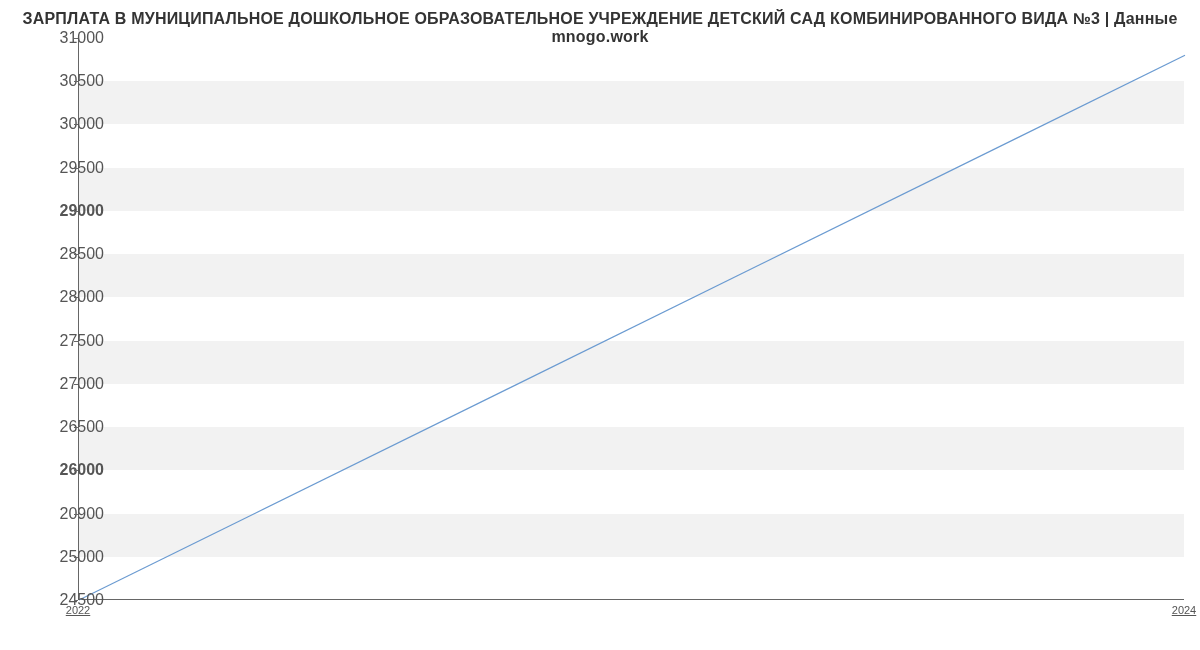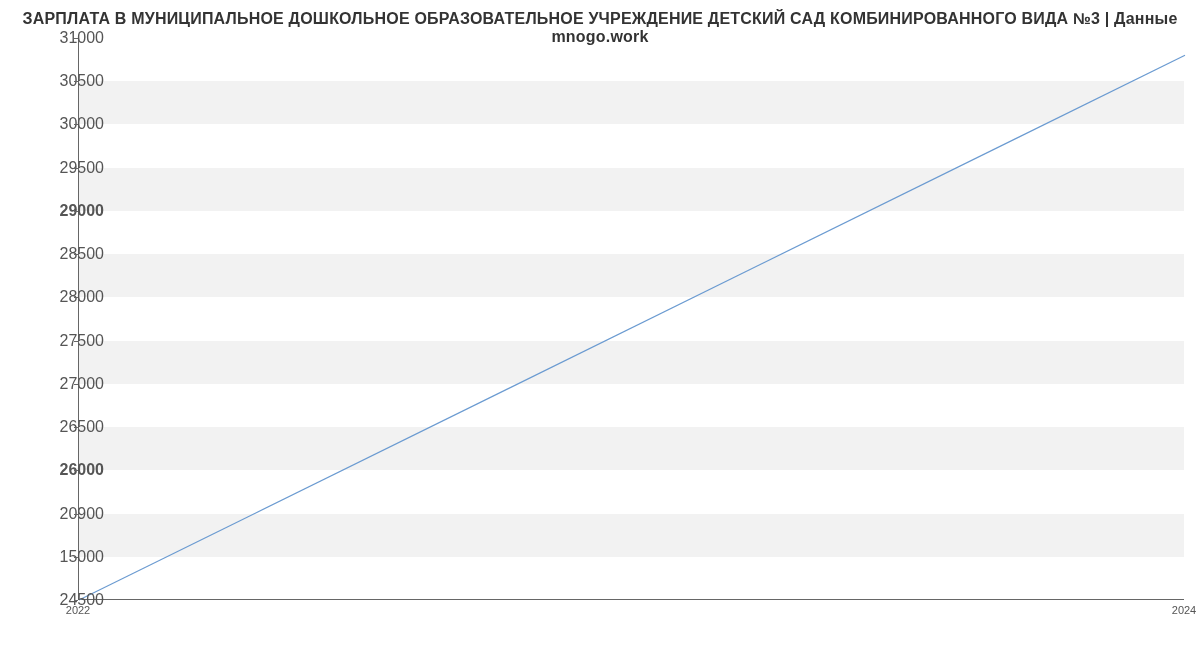--- a/index.html
+++ b/index.html
@@ -52,20 +52,21 @@
     width: 4px;
     height: 1px;
     background: #666;
   }
   .x-tick-label {
     position: absolute;
     top: 604px;
     font-size: 11px;
     color: #555;
     transform: translateX(-50%);
+    text-decoration: underline;
   }
   svg.line-layer {
     position: absolute;
     left: 0;
     top: 0;
     width: 100%;
     height: 100%;
     overflow: visible;
   }
 </style>
@@ -84,21 +85,21 @@
       <div class="grid-band" style="top: 43.2308px; height: 43.2308px;"></div>
     </div>
   <svg class="line-layer">
     <polyline id="data-line" fill="none" stroke-width="1.2" points="0,562 1106,17.292307692307645" stroke="#6b9bd1"></polyline>
   </svg>
 </div>
 
 <div id="y-ticks">
     <div class="y-tick-label" style="top: 600px;">24500</div>
     <div class="y-tick-mark" style="top: 600px;"></div>
-    <div class="y-tick-label" style="top: 556.769px;">15000</div>
+    <div class="y-tick-label" style="top: 556.769px;">25000</div>
     <div class="y-tick-mark" style="top: 556.769px;"></div>
     <div class="y-tick-label" style="top: 513.538px;">20900</div>
     <div class="y-tick-mark" style="top: 513.538px;"></div>
     <div class="y-tick-label" style="top: 470.308px; font-weight: bold;">26000</div>
     <div class="y-tick-mark" style="top: 470.308px;"></div>
     <div class="y-tick-label" style="top: 427.077px;">26500</div>
     <div class="y-tick-mark" style="top: 427.077px;"></div>
     <div class="y-tick-label" style="top: 383.846px;">27000</div>
     <div class="y-tick-mark" style="top: 383.846px;"></div>
     <div class="y-tick-label" style="top: 340.615px;">27500</div>

